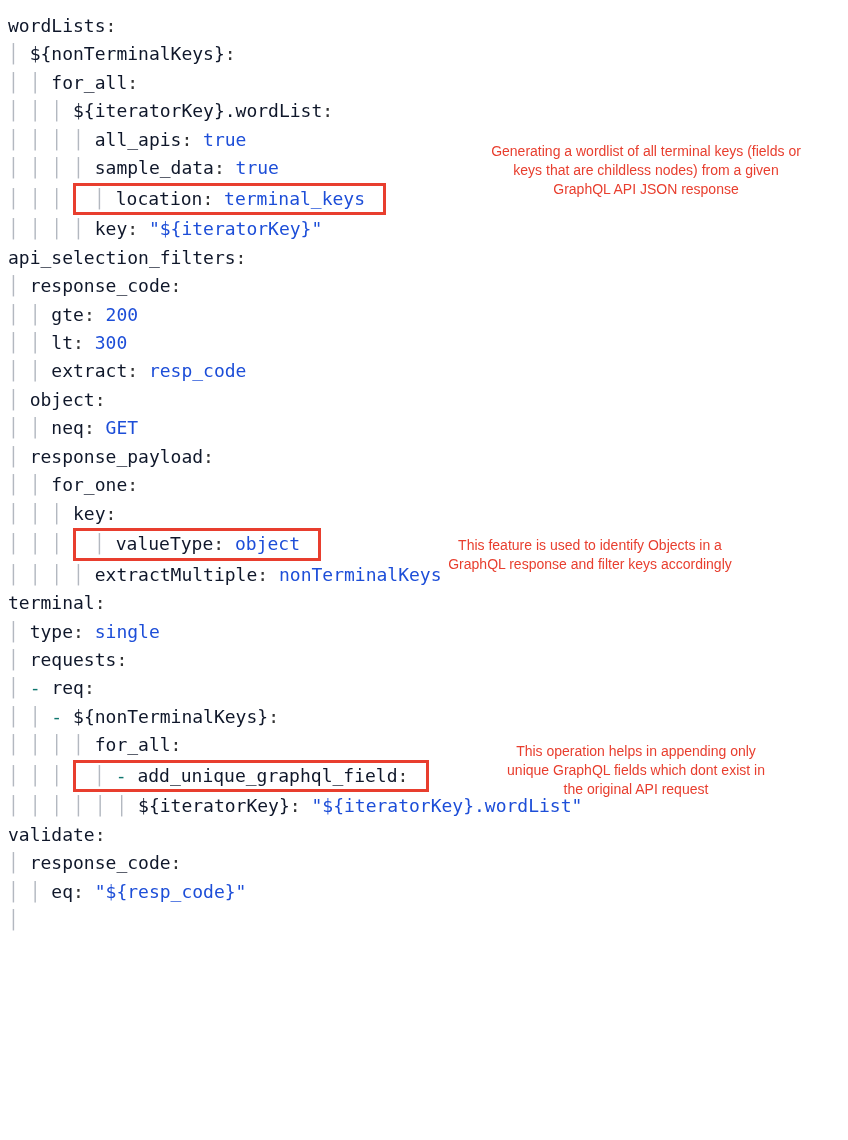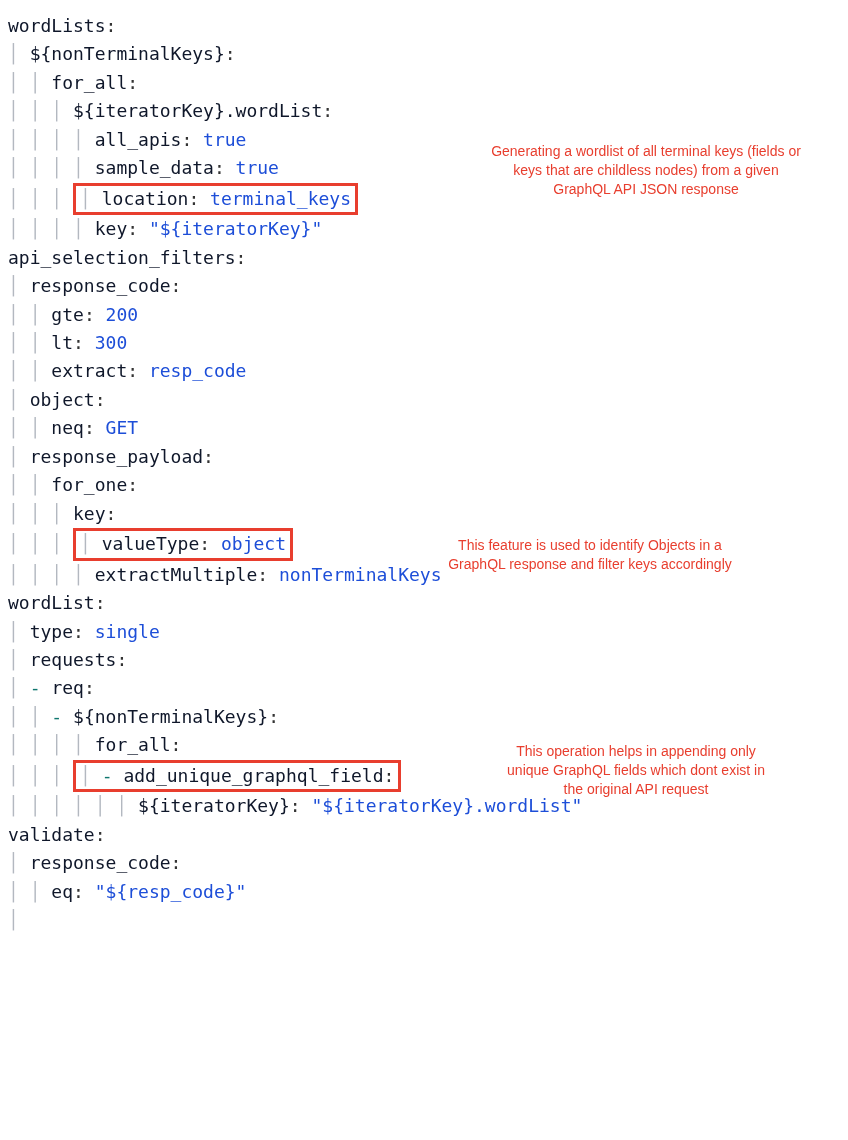--- a/index.html
+++ b/index.html
@@ -24,21 +24,21 @@
 }
 .k { color: #0f172a; }          
 .v { color: #1d4ed8; margin-top: 8px; }          
 .s { color: #1d4ed8; }          
 .dash { color: #0f766e; }
 .guide { color: #b3b8c0; }       
 
 
 .hl {
   border: 3px solid #e83e2e;
-  padding: 0 4px;
+  padding: 0 18px;
   display: inline-block;
   line-height: 1.48;
 }
 
 
 .anno {
   position: absolute;
   color: #e83e2e;
   font-family: -apple-system, BlinkMacSystemFont, 'Segoe UI', Helvetica, Arial, sans-serif;
   font-size: 14px;
@@ -65,21 +65,21 @@
 <span class="guide">│ │ </span><span class="k">gte</span>: <span class="v">200</span>
 <span class="guide">│ │ </span><span class="k">lt</span>: <span class="v">300</span>
 <span class="guide">│ │ </span><span class="k">extract</span>: <span class="v">resp_code</span>
 <span class="guide">│ </span><span class="k">object</span>:
 <span class="guide">│ │ </span><span class="k">neq</span>: <span class="v">GET</span>
 <span class="guide">│ </span><span class="k">response_payload</span>:
 <span class="guide">│ │ </span><span class="k">for_one</span>:
 <span class="guide">│ │ │ </span><span class="k">key</span>:
 <span class="guide">│ │ │ </span><span class="hl"><span class="guide">│ </span><span class="k">valueType</span>: <span class="v">object</span></span>
 <span class="guide">│ │ │ │ </span><span class="k">extractMultiple</span>: <span class="v">nonTerminalKeys</span>
-<span class="k">wordList</span>:
+<span class="k">terminal</span>:
 <span class="guide">│ </span><span class="k">type</span>: <span class="v">single</span>
 <span class="guide">│ </span><span class="k">requests</span>:
 <span class="guide">│ </span><span class="dash">-</span> <span class="k">req</span>:
 <span class="guide">│ │ </span><span class="dash">-</span> <span class="k">${nonTerminalKeys}</span>:
 <span class="guide">│ │ │ │ </span><span class="k">for_all</span>:
 <span class="guide">│ │ │ </span><span class="hl"><span class="guide">│ </span><span class="dash">-</span> <span class="k">add_unique_graphql_field</span>:</span>
 <span class="guide">│ │ │ │ │ │ </span><span class="k">${iteratorKey}</span>: <span class="s">"${iteratorKey}.wordList"</span>
 <span class="k">validate</span>:
 <span class="guide">│ </span><span class="k">response_code</span>:
 <span class="guide">│ │ </span><span class="k">eq</span>: <span class="s">"${resp_code}"</span>

